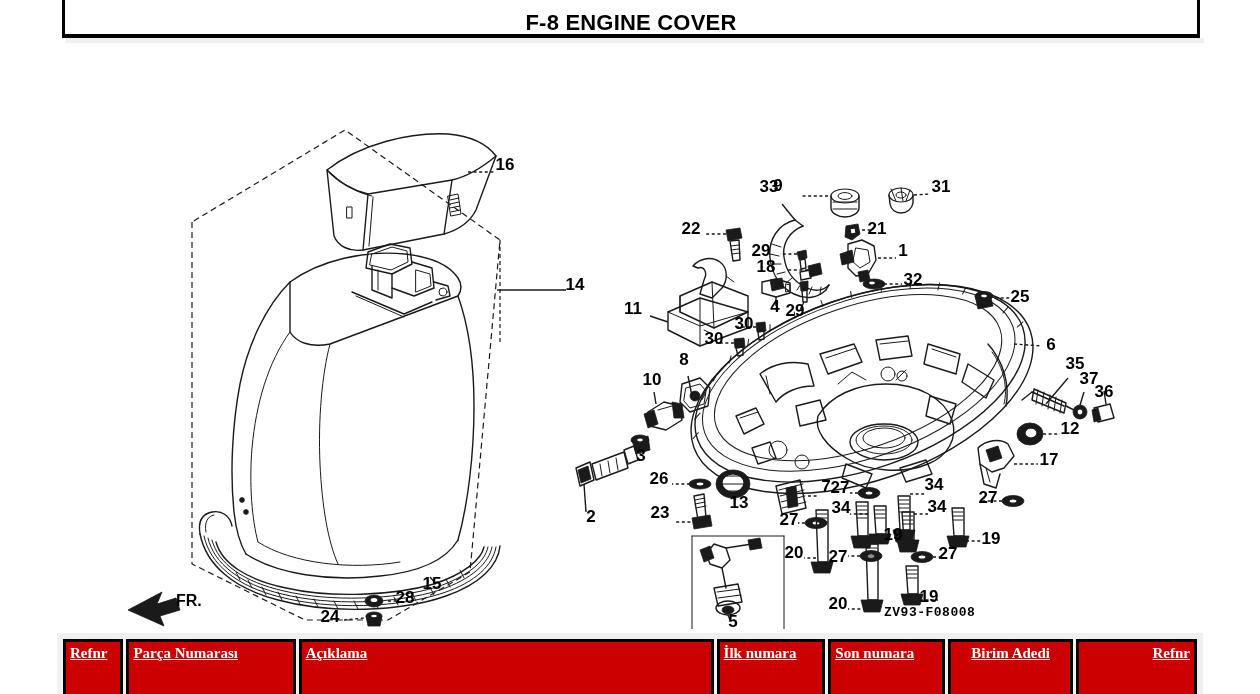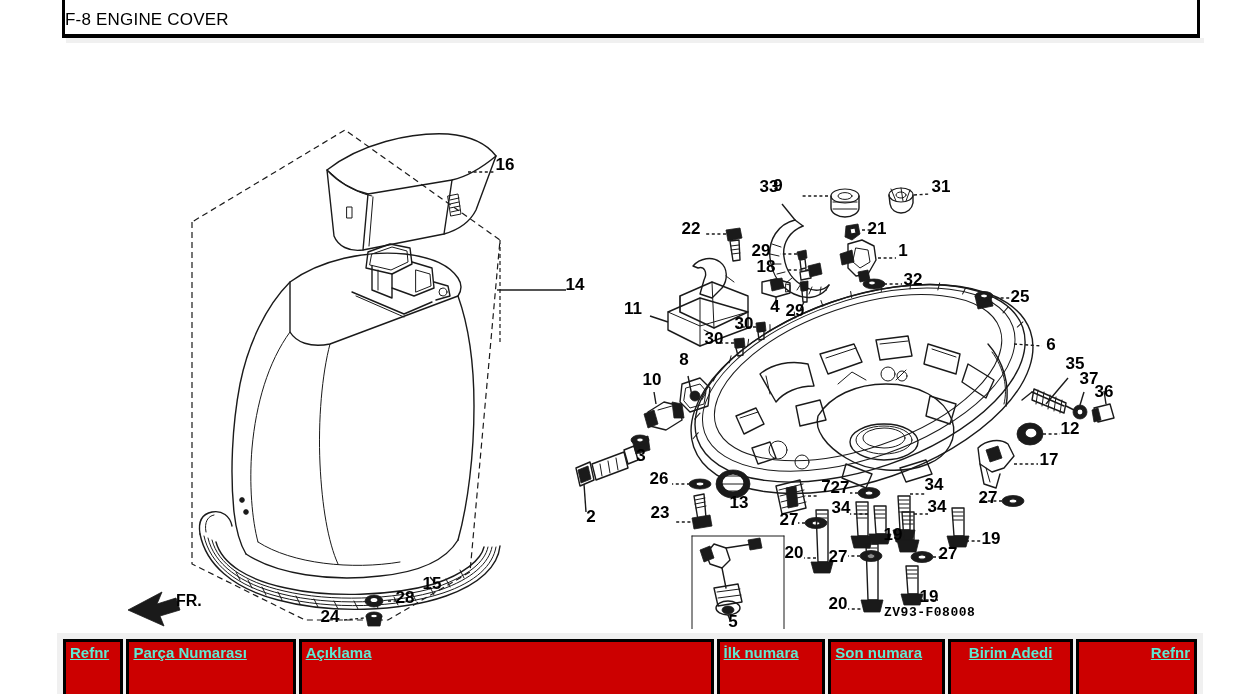--- a/index.html
+++ b/index.html
@@ -31,22 +31,23 @@
     border-right: 3px solid #000000;
     border-bottom: 4px solid #000000;
     box-sizing: border-box;
     background: #ffffff;
   }
   .title-text {
     position: absolute;
     left: 0;
     right: 0;
     top: 10px;
-    font-size: 17px;
-    font-weight: normal;
+    text-align: center;
+    font-size: 22px;
+    font-weight: bold;
     color: #000000;
     letter-spacing: 0.2px;
     font-family: "Liberation Sans", sans-serif;
   }
   .title-shadow {
     position: absolute;
     left: 66px;
     top: 38px;
     width: 1138px;
     height: 5px;
@@ -91,23 +92,24 @@
     font-weight: bold;
     font-size: 15px;
     height: 49px;
     vertical-align: top;
     padding: 3px 4px 0 4px;
     font-family: "Liberation Sans", sans-serif;
     line-height: 1.12;
   }
   table.parts th .hdr {
     text-decoration: underline;
-    color: #5eead4;
+    color: #ffffff;
     display: inline;
     cursor: pointer;
+    font-family: Liberation Serif, serif;
   }
   .al-left   { text-align: left; }
   .al-center { text-align: center; }
   .al-right  { text-align: right; }
 
   .col-refnr   { width: 60px; }
   .col-partno  { width: 168px; }
   .col-desc    { width: 412px; }
   .col-first   { width: 108px; }
   .col-last    { width: 116px; }

